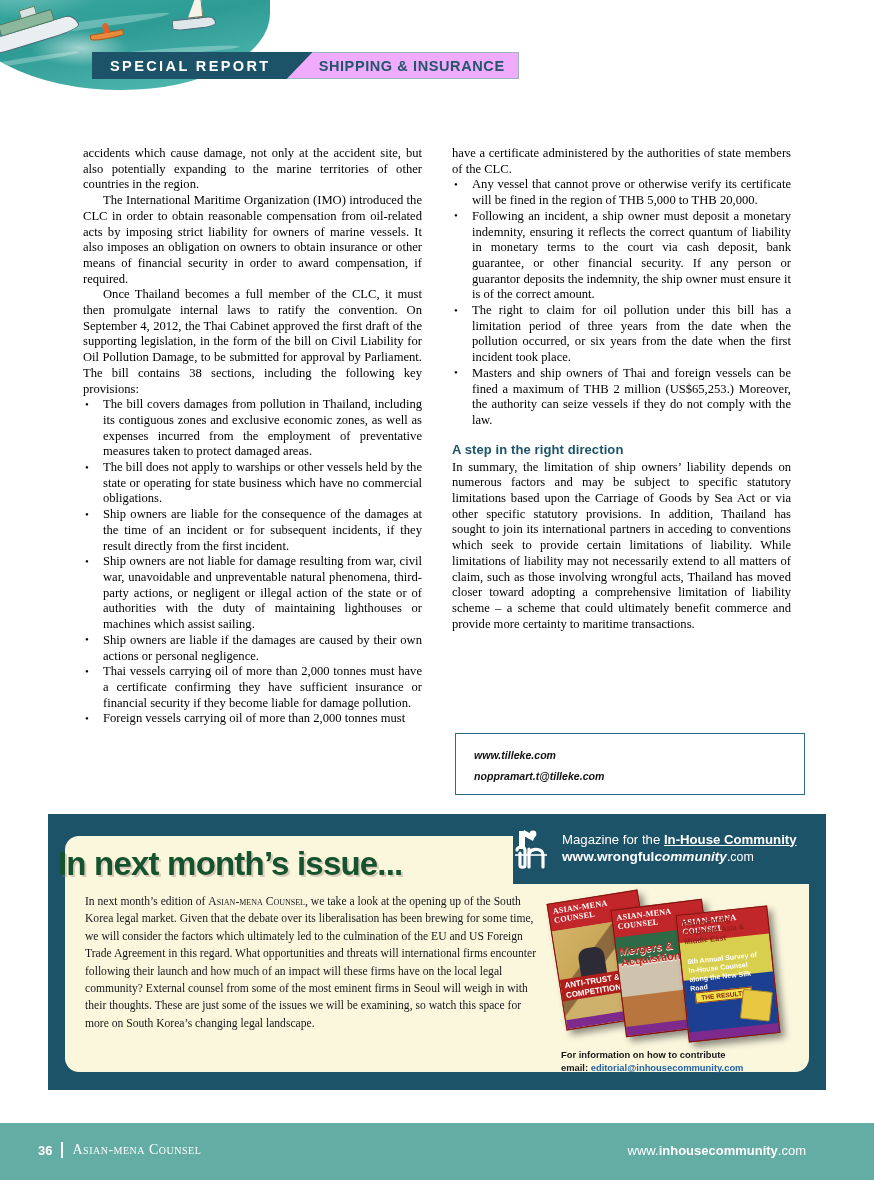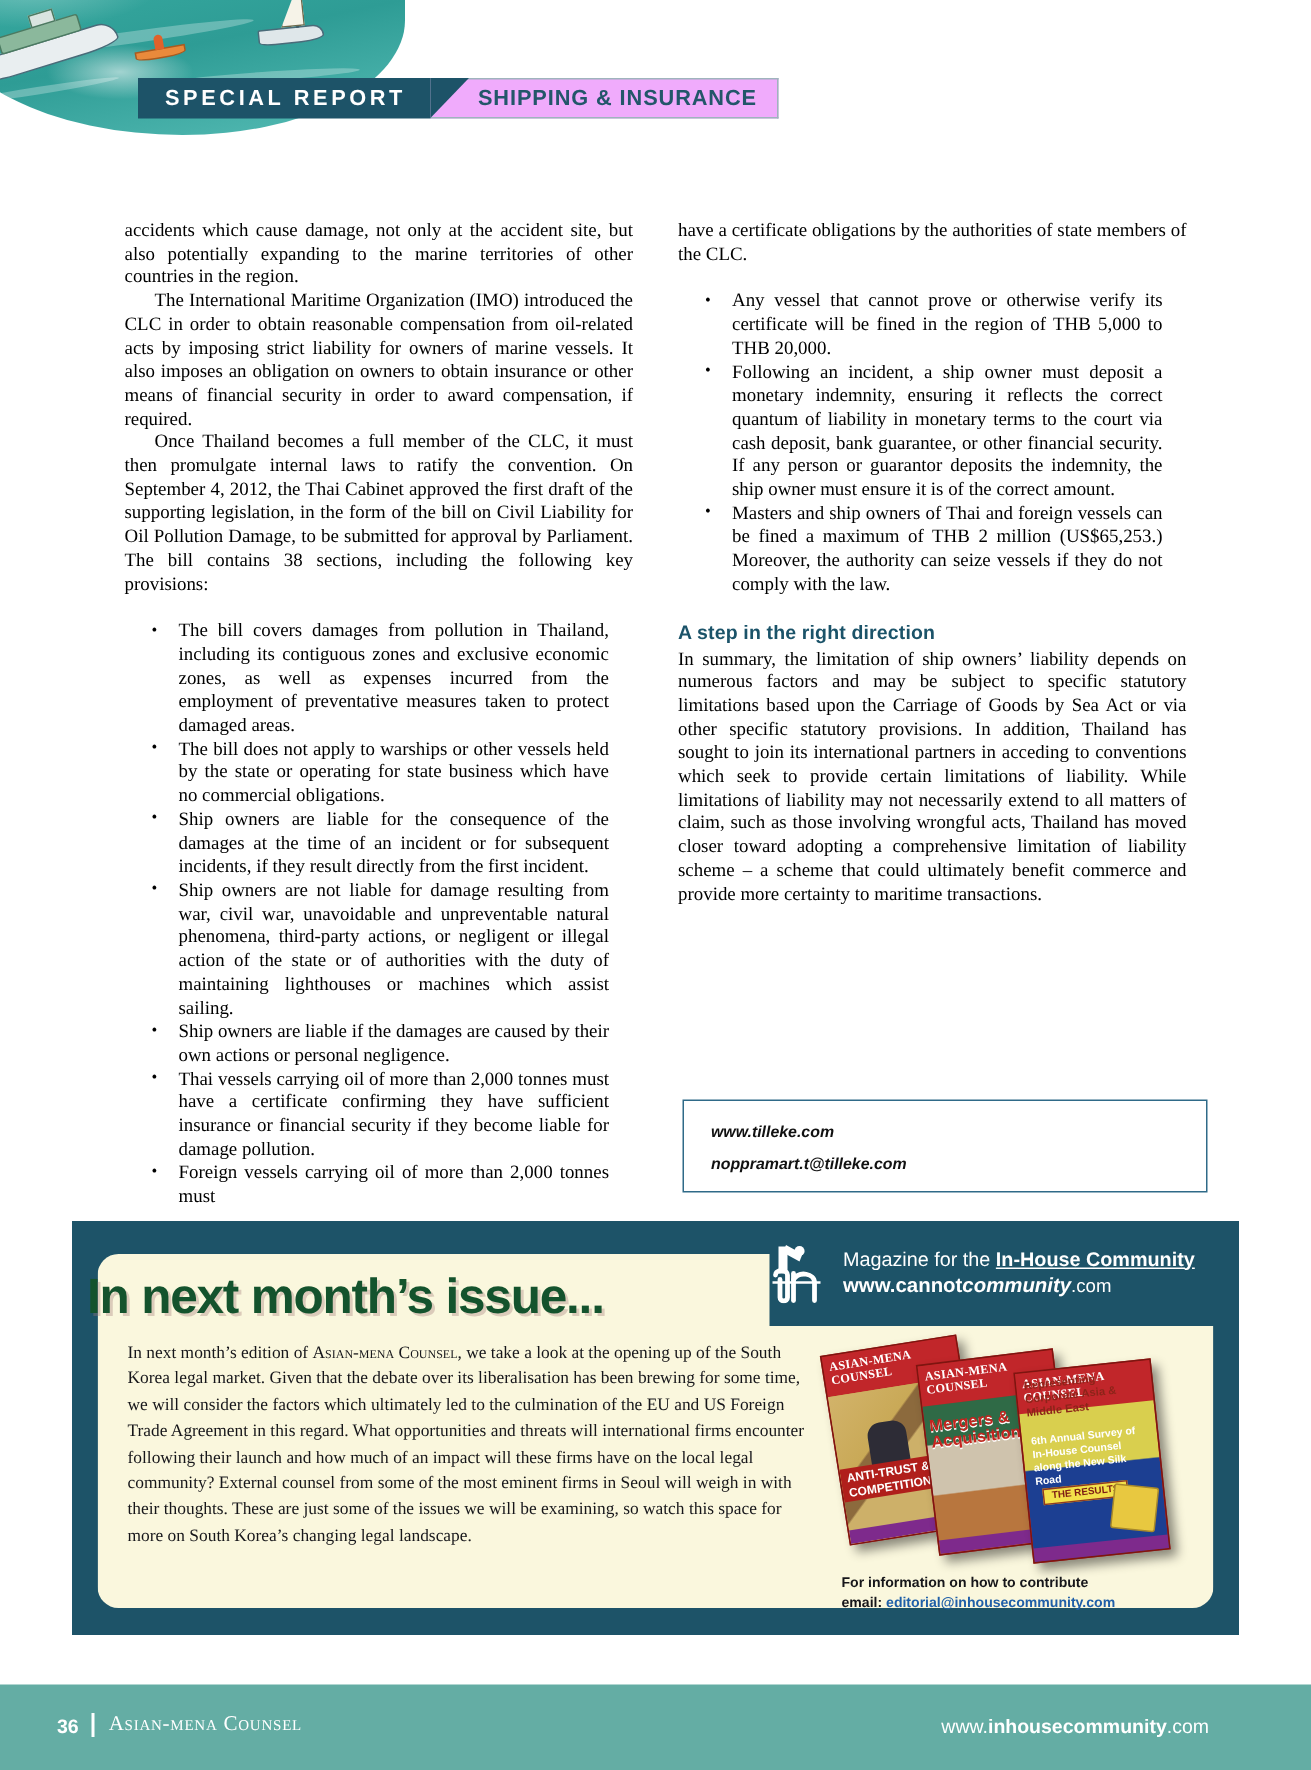--- a/index.html
+++ b/index.html
@@ -94,21 +94,21 @@
     position: absolute; top: 146px; left: 83px;
     width: 708px; height: 665px;
     display: flex; gap: 30px;
   }
   .col { width: 339px; }
   .col p {
     margin: 0; font-size: 12.6px; line-height: 15.7px;
     text-align: justify; color: #000; text-indent: 0;
   }
   .col p.indent { text-indent: 20px; }
-  ul.bullets { margin: 16px; padding: 0; list-style: none; }
+  ul.bullets { margin: 0; padding: 0; list-style: none; }
   ul.bullets li {
     position: relative; padding-left: 20px;
     font-size: 12.6px; line-height: 15.7px; text-align: justify; color: #000;
   }
   ul.bullets li::before {
     content: "\2022"; position: absolute; left: 2px; top: -0.5px;
     font-size: 11px; color: #000;
   }
   h2.subhead {
     font-family: "Liberation Sans", sans-serif;
@@ -319,24 +319,25 @@
       <li>The bill does not apply to warships or other vessels held by the state or operating for state business which have no commercial obligations.</li>
       <li>Ship owners are liable for the consequence of the damages at the time of an incident or for subsequent incidents, if they result directly from the first incident.</li>
       <li>Ship owners are not liable for damage resulting from war, civil war, unavoidable and unpreventable natural phenomena, third-party actions, or negligent or illegal action of the state or of authorities with the duty of maintaining lighthouses or machines which assist sailing.</li>
       <li>Ship owners are liable if the damages are caused by their own actions or personal negligence.</li>
       <li>Thai vessels carrying oil of more than 2,000 tonnes must have a certificate confirming they have sufficient insurance or financial security if they become liable for damage pollution.</li>
       <li>Foreign vessels carrying oil of more than 2,000 tonnes must</li>
     </ul>
   </div>
 
   <div class="col">
-    <p>have a certificate obligations by the authorities of state members of the CLC.</p>
+    <p>have a certificate administered by the authorities of state members of the CLC.</p>
     <ul class="bullets">
       <li>Any vessel that cannot prove or otherwise verify its certificate will be fined in the region of THB 5,000 to THB 20,000.</li>
       <li>Following an incident, a ship owner must deposit a monetary indemnity, ensuring it reflects the correct quantum of liability in monetary terms to the court via cash deposit, bank guarantee, or other financial security. If any person or guarantor deposits the indemnity, the ship owner must ensure it is of the correct amount.</li>
+      <li>The right to claim for oil pollution under this bill has a limitation period of three years from the date when the pollution occurred, or six years from the date when the first incident took place.</li>
       <li>Masters and ship owners of Thai and foreign vessels can be fined a maximum of THB 2 million (US$65,253.) Moreover, the authority can seize vessels if they do not comply with the law.</li>
     </ul>
     <h2 class="subhead">A step in the right direction</h2>
     <p>In summary, the limitation of ship owners’ liability depends on numerous factors and may be subject to specific statutory limitations based upon the Carriage of Goods by Sea Act or via other specific statutory provisions. In addition, Thailand has sought to join its international partners in acceding to conventions which seek to provide certain limitations of liability. While limitations of liability may not necessarily extend to all matters of claim, such as those involving wrongful acts, Thailand has moved closer toward adopting a comprehensive limitation of liability scheme – a scheme that could ultimately benefit commerce and provide more certainty to maritime transactions.</p>
   </div>
 </div>
 
 <div class="contact-box">
   <div>www.tilleke.com</div>
   <div>noppramart.t@tilleke.com</div>
@@ -359,21 +360,21 @@
       <path d="M11 3 L22 9 L20 14 L9 8 Z" fill="#ffffff"></path>
       <circle cx="20" cy="7" r="3.4" fill="#ffffff"></circle>
       <path d="M4 23 C4 19 12 19 12 23 L12 38 C12 41 7 41 7 38 L7 26" fill="none" stroke="#ffffff" stroke-width="3.2" stroke-linecap="round"></path>
       <path d="M16 22 L16 40" stroke="#ffffff" stroke-width="3.2" stroke-linecap="round"></path>
       <path d="M16 26 C20 20 30 22 30 28 L30 40" fill="none" stroke="#ffffff" stroke-width="3.2" stroke-linecap="round"></path>
       <path d="M2 28 L34 28" stroke="#ffffff" stroke-width="1.6"></path>
     </svg>
   </div>
   <div class="logo-text">
     <div class="l1"><span>Magazine for the </span><b>In-House Community</b></div>
-    <div class="l2"><span>www.</span><span>cannot</span><i>community</i><span class="dotcom">.com</span></div>
+    <div class="l2"><span>www.</span><span>wrongful</span><i>community</i><span class="dotcom">.com</span></div>
   </div>
 </div>
 
 <div class="covers">
   <div class="cover c1">
     <div class="masthead">ASIAN-MENA COUNSEL</div>
     <div class="art"></div>
     <div class="band">ANTI-TRUST &amp; COMPETITION</div>
     <div class="strip"></div>
   </div>

